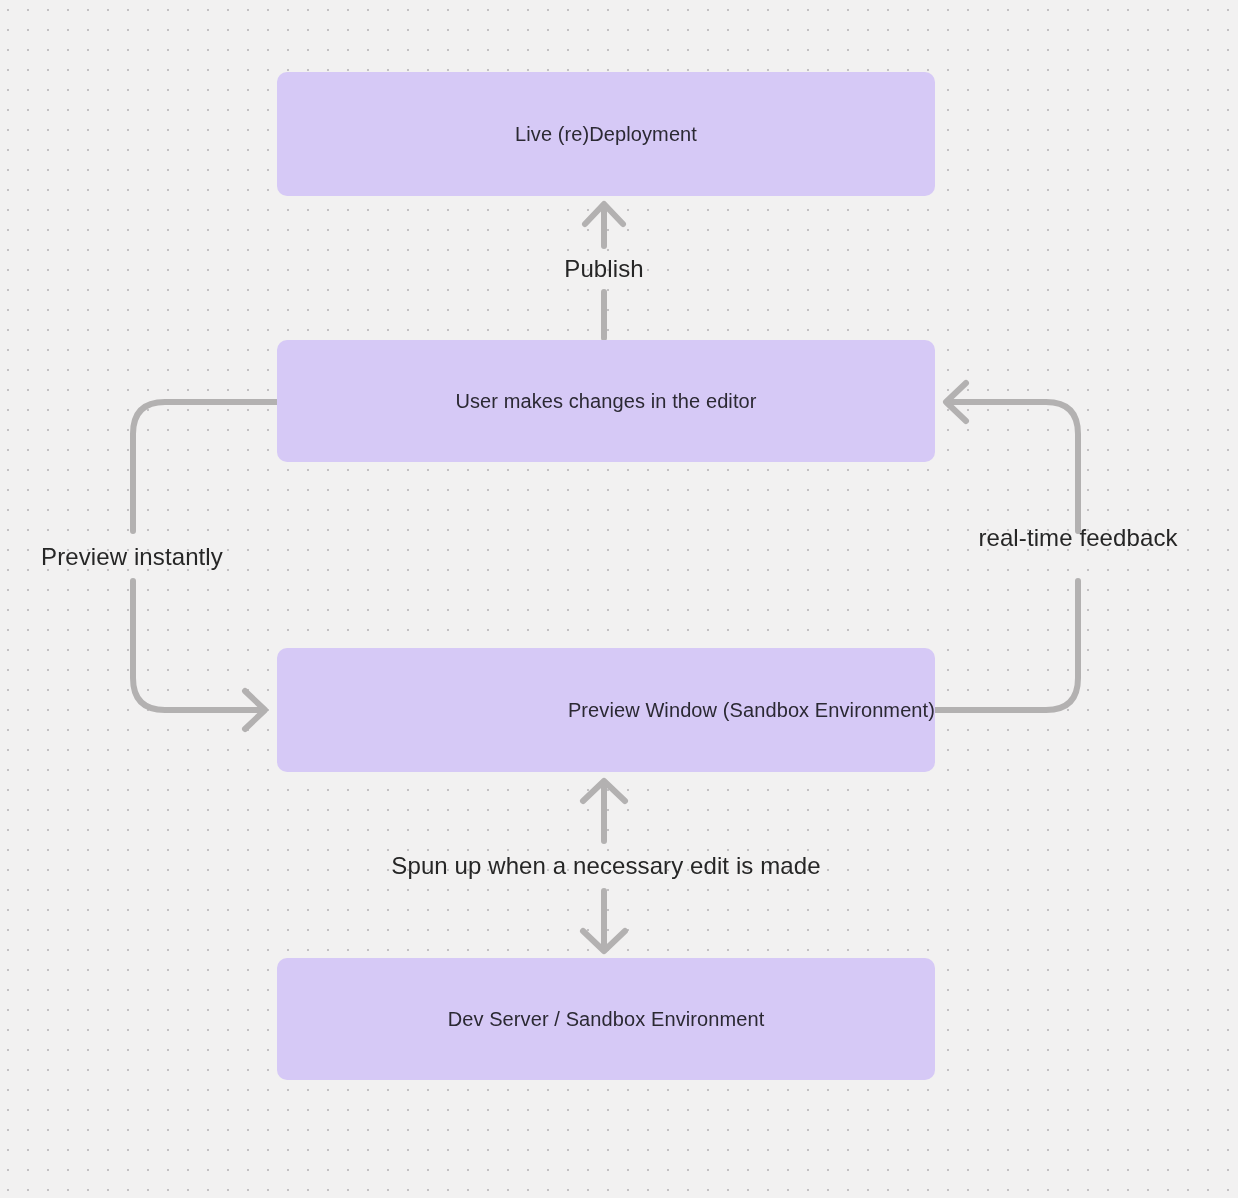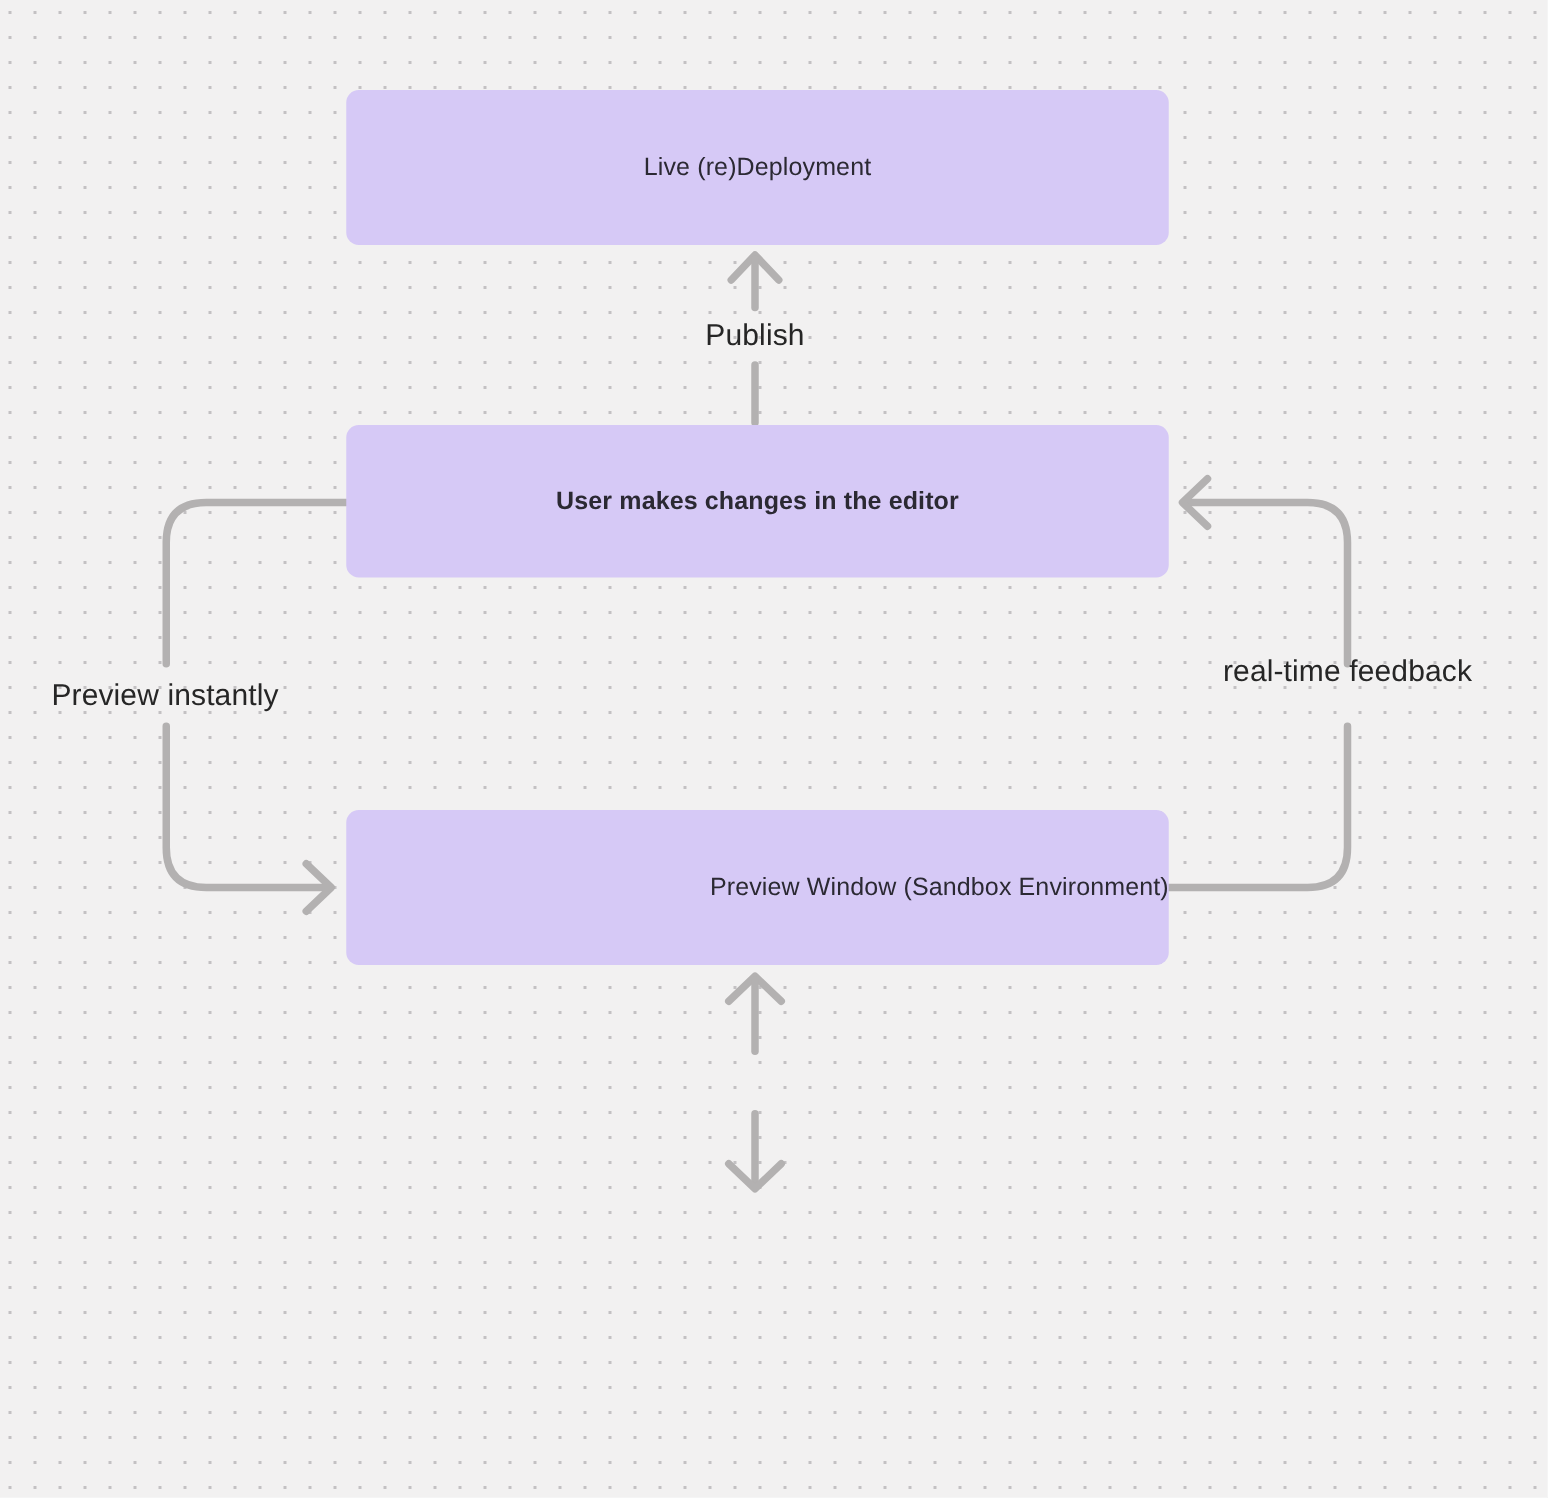--- a/index.html
+++ b/index.html
@@ -24,21 +24,21 @@
     background: #d6c9f6;
     border-radius: 10px;
     display: flex;
     align-items: center;
     justify-content: center;
     font-size: 20px;
     color: #2b2933;
     letter-spacing: 0.1px;
   }
   .node-1 { top: 72px;  height: 124px; }
-  .node-2 { top: 340px; height: 122px; font-weight: bold; }
+  .node-2 { top: 340px; height: 122px; }
   .node-3 { top: 648px; height: 124px; justify-content: flex-end; }
   .node-4 { top: 958px; height: 122px; }
   .edge-label {
     position: absolute;
     transform: translate(-50%, -50%);
     white-space: nowrap;
     font-size: 24px;
     color: #262626;
     letter-spacing: 0.1px;
   }
@@ -95,18 +95,22 @@
 
   <div class="node node-1">
     <span>Live (re)Deployment</span>
   </div>
   <div class="node node-2">
     <span>User makes changes in the editor</span>
   </div>
   <div class="node node-3">
     <span>Preview Window (Sandbox Environment)</span>
   </div>
+  <div class="node node-4">
+    <span>Dev Server / Sandbox Environment</span>
+  </div>
 
   <div class="edge-label label-publish">Publish</div>
   <div class="edge-label label-updates">Preview instantly</div>
   <div class="edge-label label-feedback">real-time feedback</div>
+  <div class="edge-label label-spunup">Spun up when a necessary edit is made</div>
 
 </div>
 
 </body></html>

